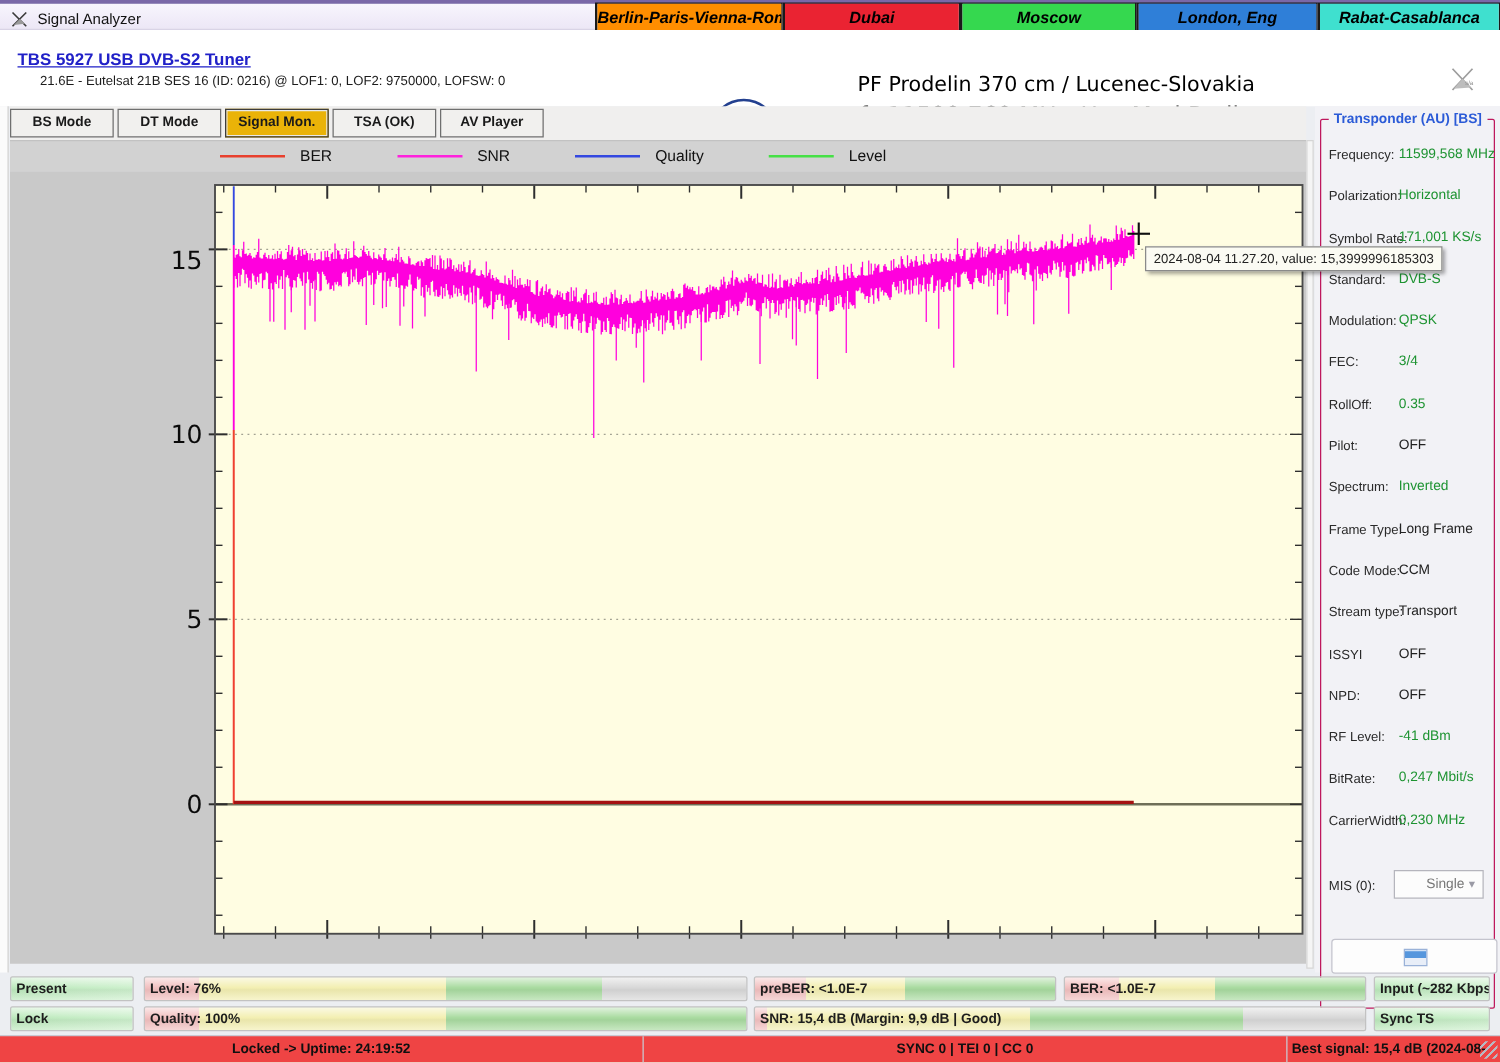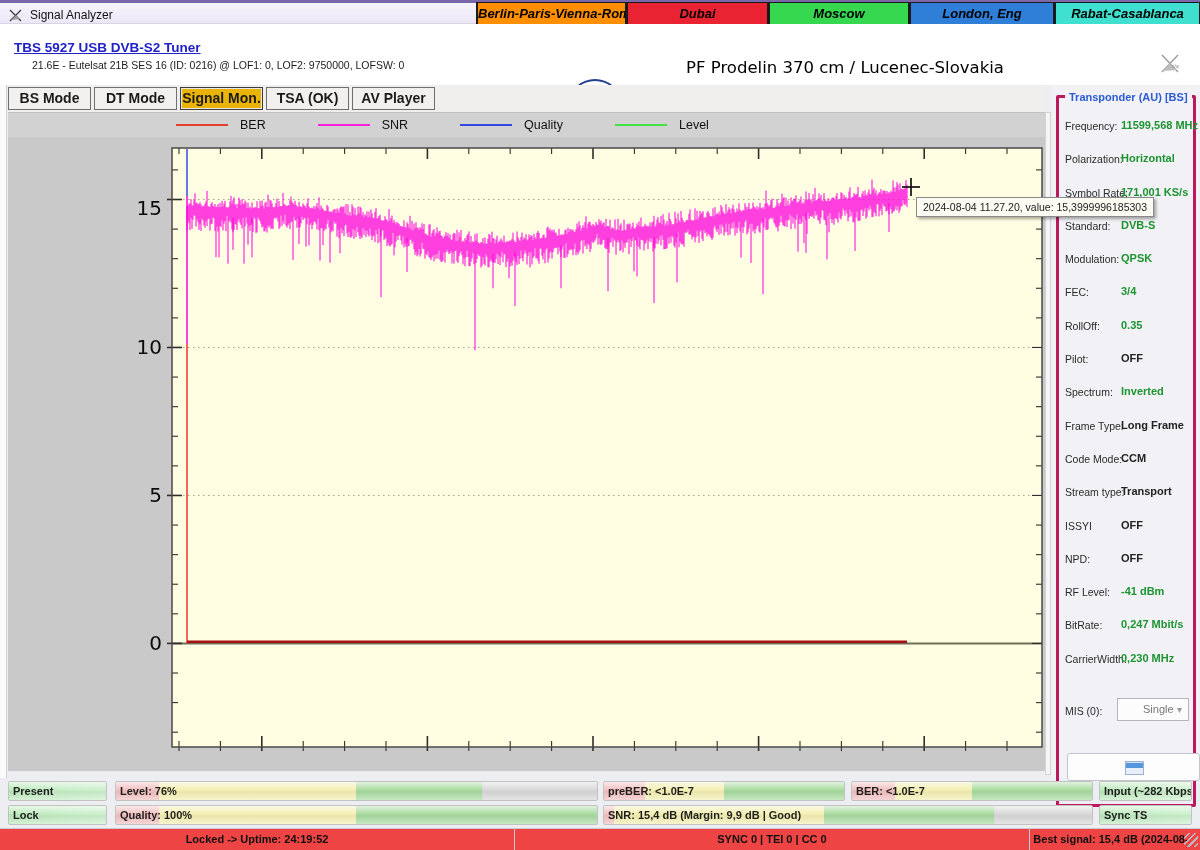--- a/index.html
+++ b/index.html
@@ -38,21 +38,21 @@
   #logo { position:absolute; left:566px; top:79px; width:62px; height:54px; }
   #logo .circle { position:absolute; left:4px; top:0; width:50px; height:44px; border:2px solid #23408f;
     border-radius:50%; background:#fff; overflow:hidden; }
   #logo .band { position:absolute; left:0px; top:42px; width:62px; height:11px; background:#c01020;
     color:#fff; font-size:6.5px; font-weight:bold; text-align:center; line-height:11px; letter-spacing:.4px;
     border:1px solid #23408f; }
 
   
   #tabstrip { position:absolute; left:8px; top:85px; width:1037px; height:27px; background:#f0efee; }
   .tab { position:absolute; top:2px; width:83px; height:23px; background:#f1f0ee; border:1px solid #6f6f6f;
-    font-size:14px; font-weight:bold; color:#1a1a1a; text-align:center; line-height:21px; cursor:default; }
+    font-size:11px; font-weight:bold; color:#1a1a1a; text-align:center; line-height:21px; cursor:default; }
   .tab.active { background:#eab308; border-color:#3c3c3c; box-shadow:inset 0 0 0 1px #e8e8e8; }
 
   
   #legendstrip { position:absolute; left:8px; top:112px; width:1037px; height:25px; background:#d2d2d2;
     border-top:1px solid #c2c2c2; display:flex; align-items:center; }
   .lg-item { display:flex; align-items:center; margin-right:52px; }
   .lg-line { width:52px; height:0; border-top:2px solid #000; margin-right:12px; }
   .lg-label { font-size:12.5px; color:#111; }
 
   
@@ -63,26 +63,26 @@
   #tooltip { position:absolute; left:916px; top:197px; height:20px; line-height:18px; padding:0 6px;
     background:#fbfbf3; border:1px solid #8a8a8a; box-shadow:2px 2px 3px rgba(0,0,0,.35);
     font-size:10.5px; color:#222; white-space:nowrap; z-index:50; }
 
   
   #left-strip { position:absolute; left:0; top:85px; width:7px; height:693px; background:#fbfbfb; border-right:1px solid #cfcfcf; }
   #mid-split  { position:absolute; left:1045px; top:112px; width:6px; height:663px; background:#f5f5f5; border:1px solid #d5d5d5; }
 
   
   #right-panel { position:absolute; left:1052px; top:85px; width:148px; height:693px; background:#f2f2f6; }
-  #tp-group { position:absolute; left:4px; top:10px; width:140px; height:716px; height:712px; border:3px solid #be185d; border-radius:2px; }
+  #tp-group { position:absolute; left:4px; top:10px; width:140px; height:716px; height:712px; border:1px solid #be185d; border-radius:2px; }
   #tp-title { position:absolute; left:6px; top:-7px; background:#f2f2f6; padding:0 4px; font-size:11px; font-weight:bold; color:#2b5bd7; }
   #tp-rows { position:absolute; left:0; top:14px; width:100%; }
   .tp-row { position:relative; height:33.3px; }
   .tp-label { position:absolute; left:6px; top:8px; font-size:10.5px; color:#2a2a2a; white-space:nowrap; }
-  .tp-value { position:absolute; left:62px; top:7px; font-size:11px; font-weight:bold; white-space:nowrap;text-align:right; }
+  .tp-value { position:absolute; left:62px; top:7px; font-size:11px; font-weight:normal; white-space:nowrap;text-align:right; }
   .tp-value.green { color:#1d9331; }
   .tp-value.black { color:#222; }
   #mis-row { position:absolute; left:0; top:598px; width:100%; height:30px; }
   #mis-row .tp-label { top:9px; }
   #mis-select { position:absolute; left:58px; top:2px; width:72px; height:23px; border:1px solid #b5b5bd;
     background:#fcfcfc; font-size:11px; color:#777; line-height:21px; padding-left:25px; }
   #mis-select .chev { position:absolute; right:6px; top:0px; color:#9a9aa5; font-size:10px; }
   #panel-button { position:absolute; left:8px; top:655px; width:133px; height:28px; background:#fdfdfd;
     border:1px solid #c4c4cd; border-radius:3px; }
   #panel-button .srv { position:absolute; left:57px; top:7px; width:19px; height:14px; border:1px solid #9ab2d8;

